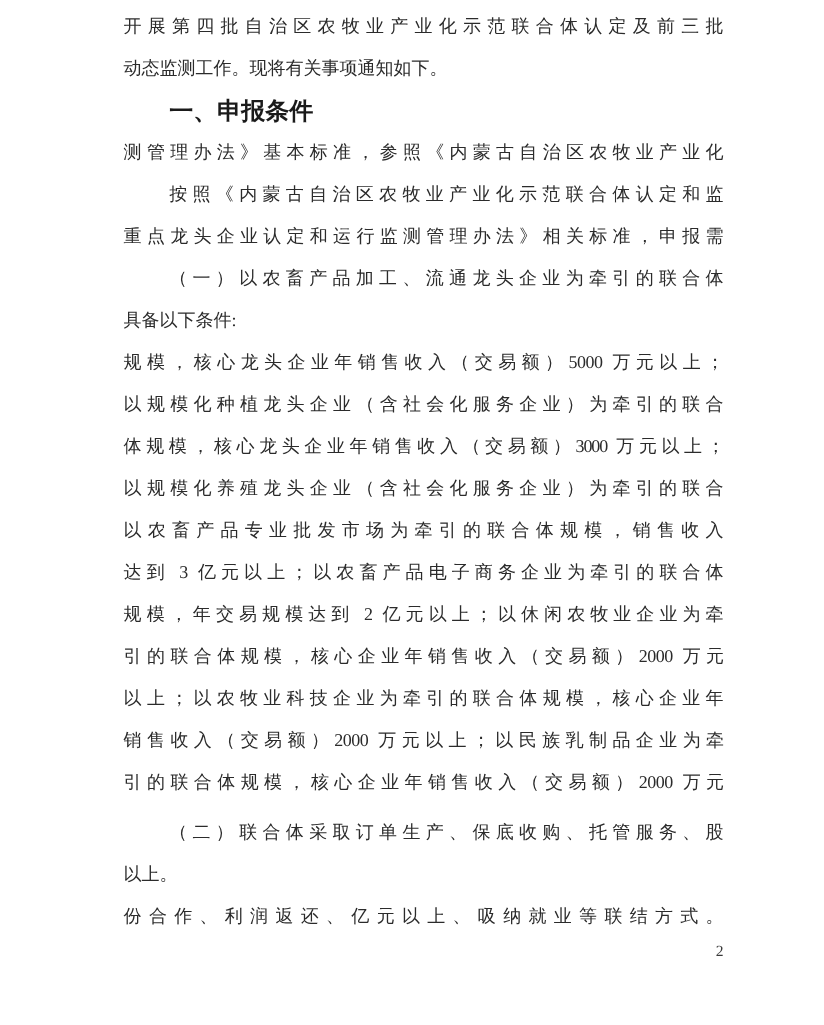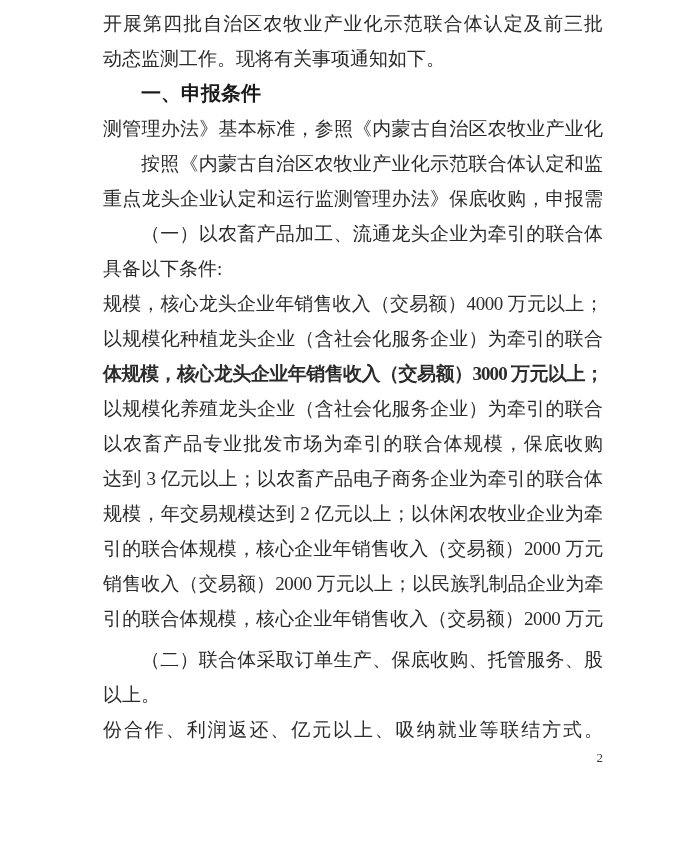--- a/index.html
+++ b/index.html
@@ -19,39 +19,39 @@
     background: #ffffff;
     box-sizing: border-box;
     padding: 6px 84px 0 103px;
     font-family: "Liberation Serif", "DejaVu Serif", serif;
     color: #2b2b2b;
   }
   .ln {
     width: 500px;
     height: 35px;
     line-height: 35px;
-    font-size: 19px;
+    font-size: 15px;
     box-sizing: border-box;
     text-align: justify;
     text-align-last: left;
     text-justify: inter-ideograph;
     white-space: normal;
     overflow: visible;
   }
   
   .j {
     text-align-last: justify;
   }
   
   .ind {
     padding-left: 38px;
   }
   
   .tight  { letter-spacing: -0.4px; }
-  .tight2 { letter-spacing: -0.9px; font-weight: bold; }
+  .tight2 { letter-spacing: -0.9px; }
   
   .heading {
     font-family: "Liberation Sans", "DejaVu Sans", sans-serif;
     font-weight: 700;
     font-size: 20px;
     color: #1a1a1a;
     text-align: center;
     text-align-last: left;
   }
   
@@ -68,30 +68,31 @@
 </style>
 </head>
 <body>
 
 <div class="page">
   <div class="ln j">开展第四批自治区农牧业产业化示范联合体认定及前三批</div>
   <div class="ln">动态监测工作。现将有关事项通知如下。</div>
   <div class="ln heading ind">一、申报条件</div>
   <div class="ln j">测管理办法》基本标准，参照《内蒙古自治区农牧业产业化</div>
   <div class="ln j ind">按照《内蒙古自治区农牧业产业化示范联合体认定和监</div>
-  <div class="ln j">重点龙头企业认定和运行监测管理办法》保底收购，申报需</div>
+  <div class="ln j">重点龙头企业认定和运行监测管理办法》相关标准，申报需</div>
   <div class="ln j ind">（一）以农畜产品加工、流通龙头企业为牵引的联合体</div>
   <div class="ln">具备以下条件:</div>
-  <div class="ln j tight">规模，核心龙头企业年销售收入（交易额）4000 万元以上；</div>
+  <div class="ln j tight">规模，核心龙头企业年销售收入（交易额）5000 万元以上；</div>
   <div class="ln j">以规模化种植龙头企业（含社会化服务企业）为牵引的联合</div>
   <div class="ln j tight2">体规模，核心龙头企业年销售收入（交易额）3000 万元以上；</div>
   <div class="ln j">以规模化养殖龙头企业（含社会化服务企业）为牵引的联合</div>
-  <div class="ln j">以农畜产品专业批发市场为牵引的联合体规模，保底收购</div>
+  <div class="ln j">以农畜产品专业批发市场为牵引的联合体规模，销售收入</div>
   <div class="ln j">达到 3 亿元以上；以农畜产品电子商务企业为牵引的联合体</div>
   <div class="ln j">规模，年交易规模达到 2 亿元以上；以休闲农牧业企业为牵</div>
   <div class="ln j tight">引的联合体规模，核心企业年销售收入（交易额）2000 万元</div>
+  <div class="ln j">以上；以农牧业科技企业为牵引的联合体规模，核心企业年</div>
   <div class="ln j tight">销售收入（交易额）2000 万元以上；以民族乳制品企业为牵</div>
   <div class="ln j tight">引的联合体规模，核心企业年销售收入（交易额）2000 万元</div>
   <div class="ln j ind sp">（二）联合体采取订单生产、保底收购、托管服务、股</div>
   <div class="ln">以上。</div>
   <div class="ln j">份合作、利润返还、亿元以上、吸纳就业等联结方式。</div>
   <div class="page-num">2</div>
 </div>
 
 </body></html>

